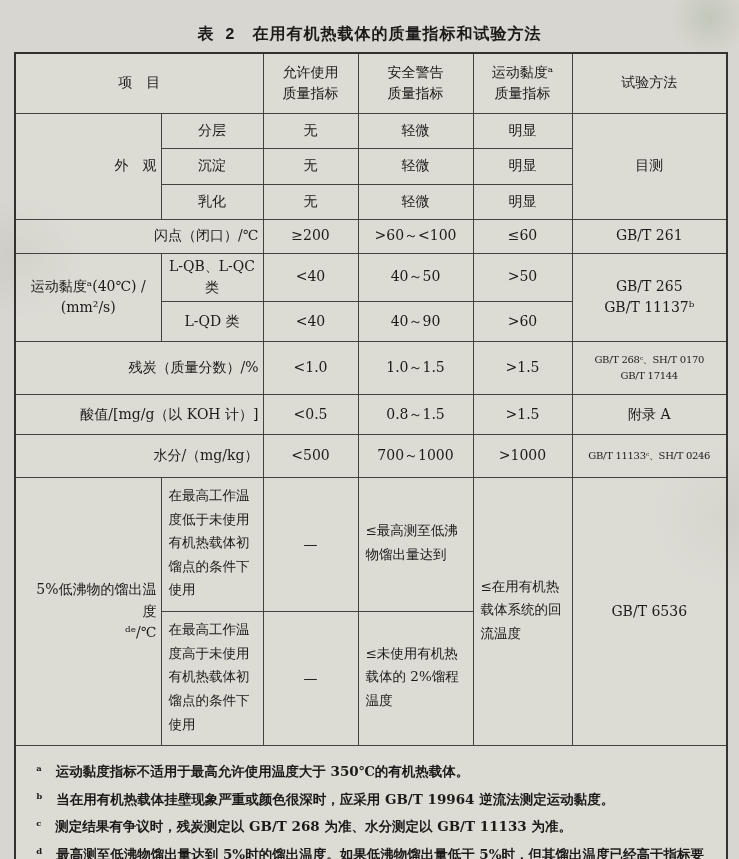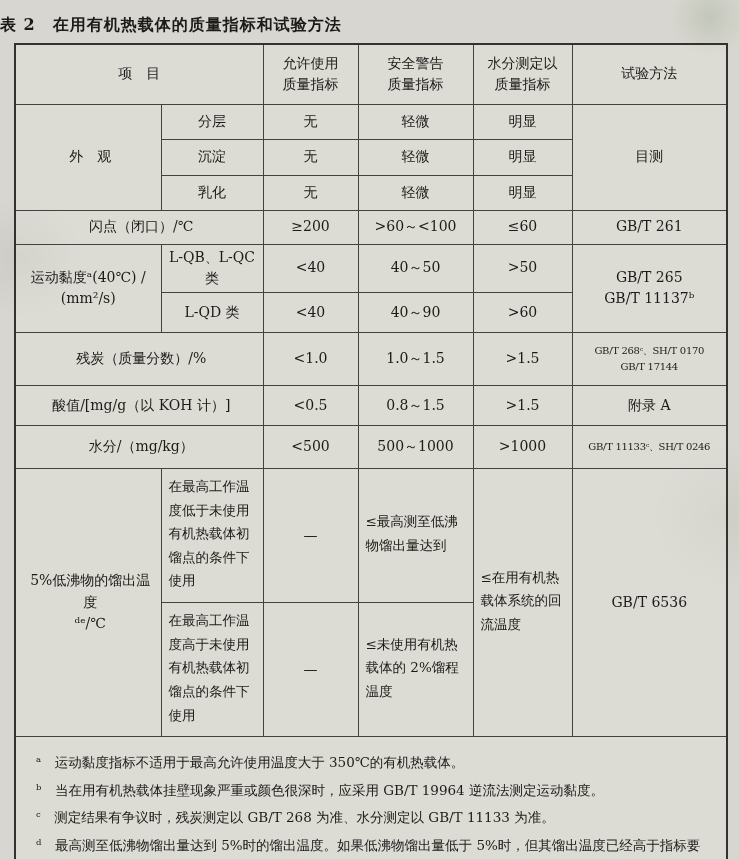--- a/index.html
+++ b/index.html
@@ -8,46 +8,46 @@
     background:
       radial-gradient(circle at 96% 2%, rgba(110,140,100,0.20), transparent 40px),
       radial-gradient(circle at 3% 30%, rgba(120,120,110,0.12), transparent 60px),
       radial-gradient(circle at 98% 60%, rgba(120,125,110,0.10), transparent 70px),
       #d8d6d0;
     font-family:"DejaVu Serif","Liberation Serif",serif;
     color:#1c1b19;
   }
   .page{position:relative;width:739px;height:859px;}
   .doc-title{
-    text-align:left;font-weight:bold;font-size:16px;
-    padding-top:15px;letter-spacing:1px;white-space:pre;
+    text-align:center;font-weight:bold;font-size:16px;
+    padding-top:24px;letter-spacing:1px;white-space:pre;font-family:Liberation Mono, monospace;
   }
   table.main{
     border-collapse:collapse;table-layout:fixed;
     width:712px;margin:7px 0 0 14px;
     border:2px solid #33322f;
     background:rgba(230,228,222,0.35);
   }
   td,th{
     border:1px solid #44423e;
     font-size:14px;font-weight:normal;
     text-align:center;vertical-align:middle;
     padding:2px 4px;
     white-space:pre-line;
     line-height:1.55;
   }
-  .left{text-align:center;padding-left:8px;}
+  .left{text-align:right;padding-left:8px;}
   .cond{text-align:left;font-size:13.5px;line-height:1.75;padding:6px 5px 9px 7px;}
   .small{font-size:10px;letter-spacing:-0.3px;}
   .foot-cell{
     text-align:left;vertical-align:top;
     padding:12px 16px 8px 20px;
     white-space:normal;font-size:13.5px;line-height:2.05;
   }
-  .footnote{padding-left:1em;text-indent:-1em;}
+  .footnote{padding-left:1em;text-indent:-1em;font-weight:bold;}
 </style>
 </head>
 <body>
 
 <div class="page">
 
   <div class="doc-title">表 2　在用有机热载体的质量指标和试验方法</div>
 
   <table class="main">
     <colgroup>
@@ -59,21 +59,21 @@
         <col style="width:155px">
     </colgroup>
 
     <tbody>
         <tr style="height:60px">
       <th colspan="2">项　目</th>
       <th>允许使用
 质量指标</th>
       <th>安全警告
 质量指标</th>
-      <th>水分测定以
+      <th>运动黏度ᵃ
 质量指标</th>
       <th>试验方法</th>
     </tr>
 
     <tr style="height:35px">
       <td rowspan="3" class="left">外　观</td>
       <td>分层</td>
       <td>无</td>
       <td>轻微</td>
       <td>明显</td>
@@ -130,21 +130,21 @@
       <td colspan="2" class="left">酸值/[mg/g（以 KOH 计）]</td>
       <td>&lt;0.5</td>
       <td>0.8～1.5</td>
       <td>&gt;1.5</td>
       <td>附录 A</td>
     </tr>
 
     <tr style="height:43px">
       <td colspan="2" class="left">水分/（mg/kg）</td>
       <td>&lt;500</td>
-      <td>500～1000</td>
+      <td>700～1000</td>
       <td>&gt;1000</td>
       <td class="small">GB/T 11133ᶜ、SH/T 0246</td>
     </tr>
 
     <tr style="height:127px">
       <td rowspan="2" class="left">5%低沸物的馏出温度
 ᵈᵉ/℃</td>
       <td class="cond">在最高工作温度低于未使用有机热载体初馏点的条件下使用</td>
       <td>—</td>
       <td class="cond">≤最高测至低沸物馏出量达到</td>

